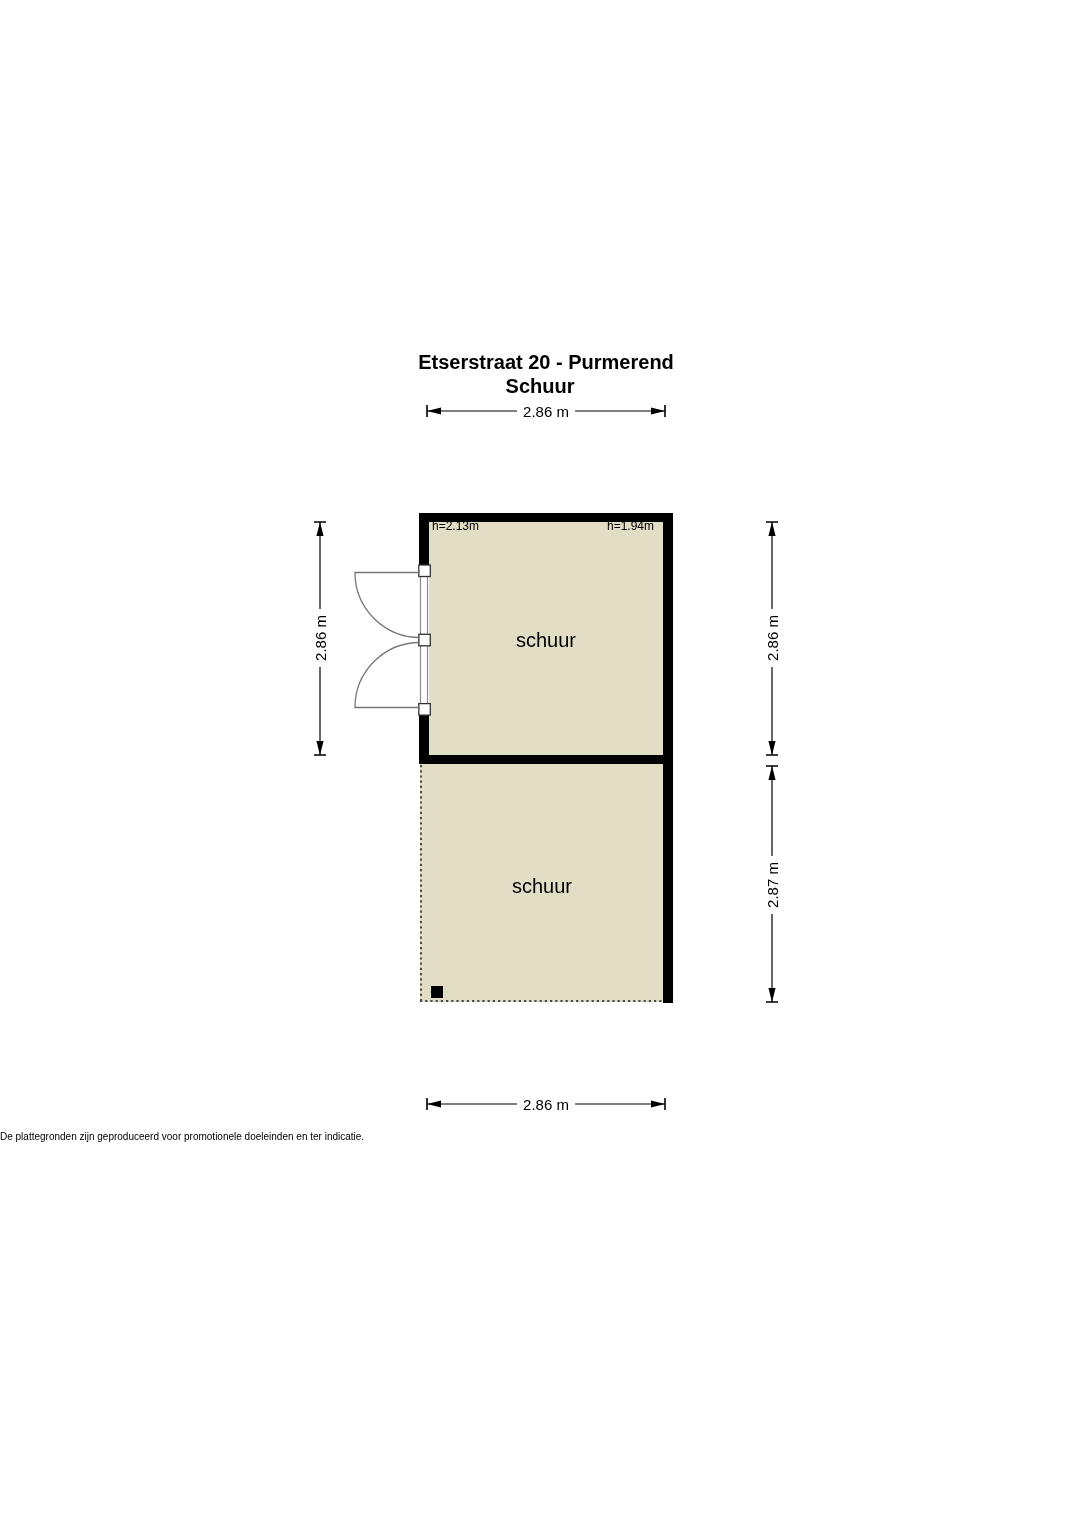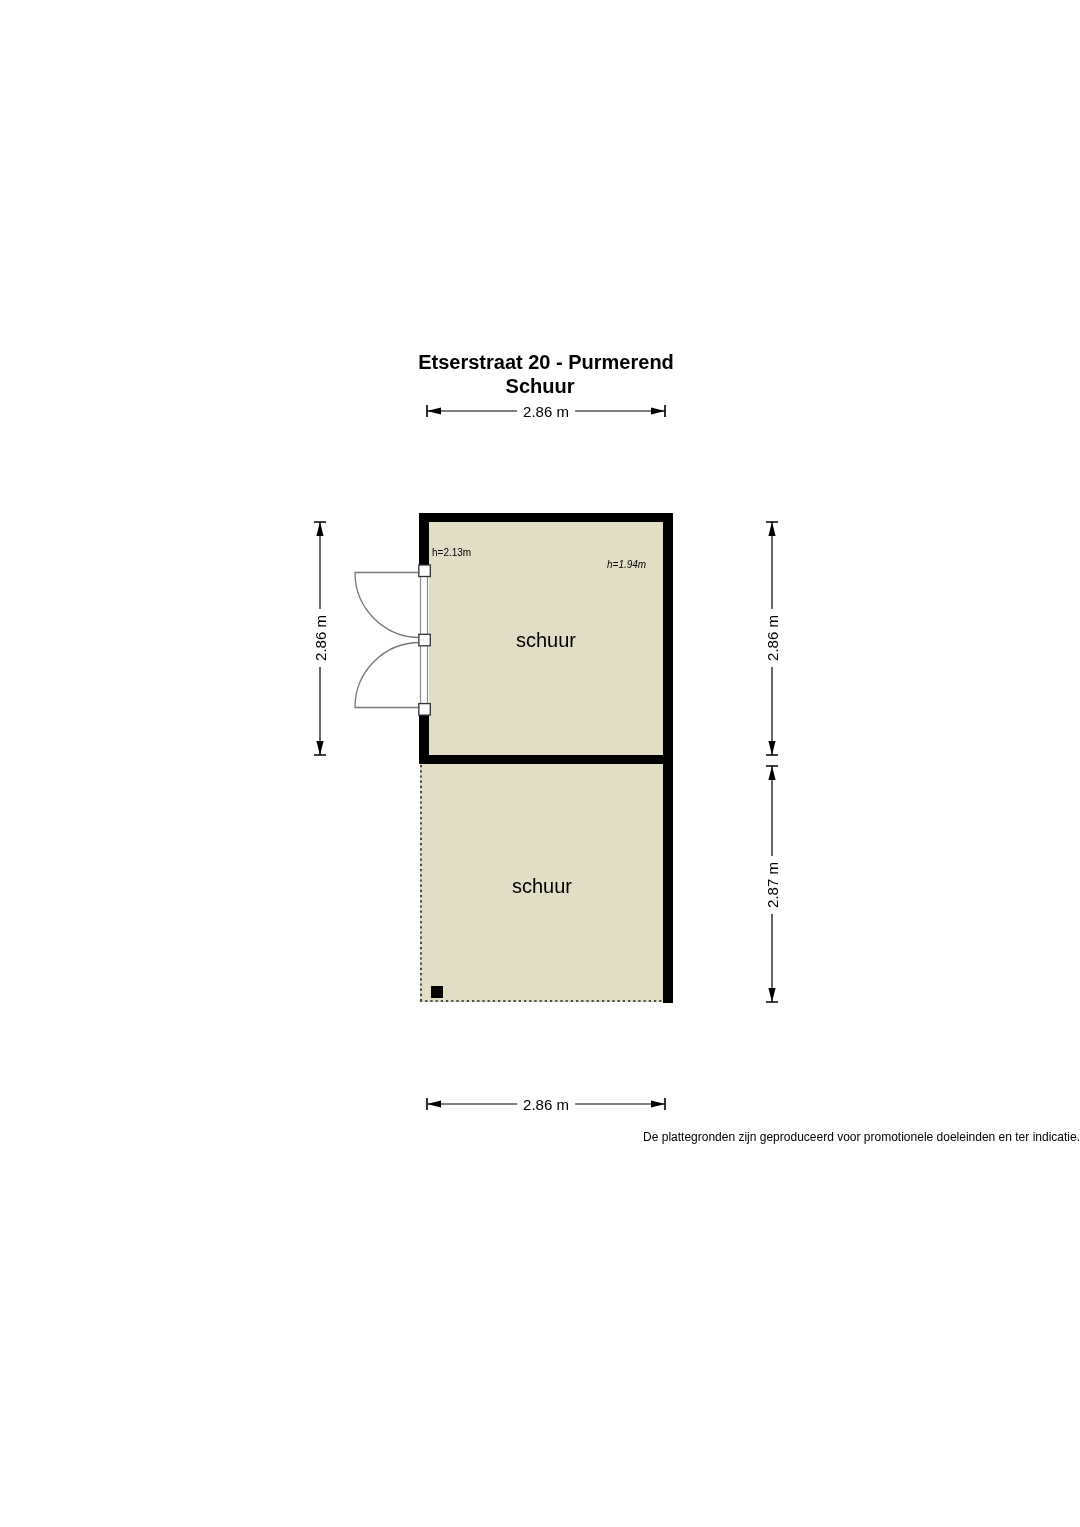--- a/index.html
+++ b/index.html
@@ -32,28 +32,27 @@
   .dim-label.vert { transform: translate(-50%, -50%) rotate(-90deg); }
 
   .room-label {
     position: absolute;
     transform: translate(-50%, -50%);
     font-size: 20px;
     white-space: nowrap;
   }
   .h-label {
     position: absolute;
-    font-size: 10px;
+    font-size: 12px;
     white-space: nowrap;
-    margin-top: 28px;
   }
   .footer {
     position: absolute; left: 0; right: 0; top: 1129px;
-    text-align: right;
-    font-size: 12px;
+    text-align: left;
+    font-size: 10px;
     line-height: 16px;
   }
 
   
   .floor { fill: var(--floor, #e2ddc5); }
   .wall  { fill: var(--wall, #000000); }
   .dash-line { stroke: #4a4a4a; stroke-width: 2; fill: none; stroke-dasharray: 2.2 3; }
   .door-frame { fill: #ffffff; stroke: #8a8a8a; stroke-width: 1.2; }
   .door-jamb  { fill: #ffffff; stroke: #333333; stroke-width: 1.3; }
   .door-leaf  { fill: none; stroke: #777777; stroke-width: 1.3; }
@@ -135,19 +134,19 @@
   <div class="dim-label" style="left:546px; top:411px;">2.86 m</div>
   <div class="dim-label vert" style="left:320px; top:638px;">2.86 m</div>
   <div class="dim-label vert" style="left:772px; top:638px;">2.86 m</div>
   <div class="dim-label vert" style="left:772px; top:885px;">2.87 m</div>
   <div class="dim-label" style="left:546px; top:1104px;">2.86 m</div>
 
   <div class="room-label" style="left:546px; top:640px;">schuur</div>
   <div class="room-label" style="left:542px; top:886px;">schuur</div>
 
   <div class="h-label" style="left:432px; top:519px;">h=2.13m</div>
-  <div class="h-label" style="left:607px; top:531px;font-style:italic;">h=1.94m</div>
+  <div class="h-label" style="left:607px; top:519px;">h=1.94m</div>
 
   <div class="footer">
     <div>De plattegronden zijn geproduceerd voor promotionele doeleinden en ter indicatie.</div>
   </div>
 
 </div>
 
 </body></html>

